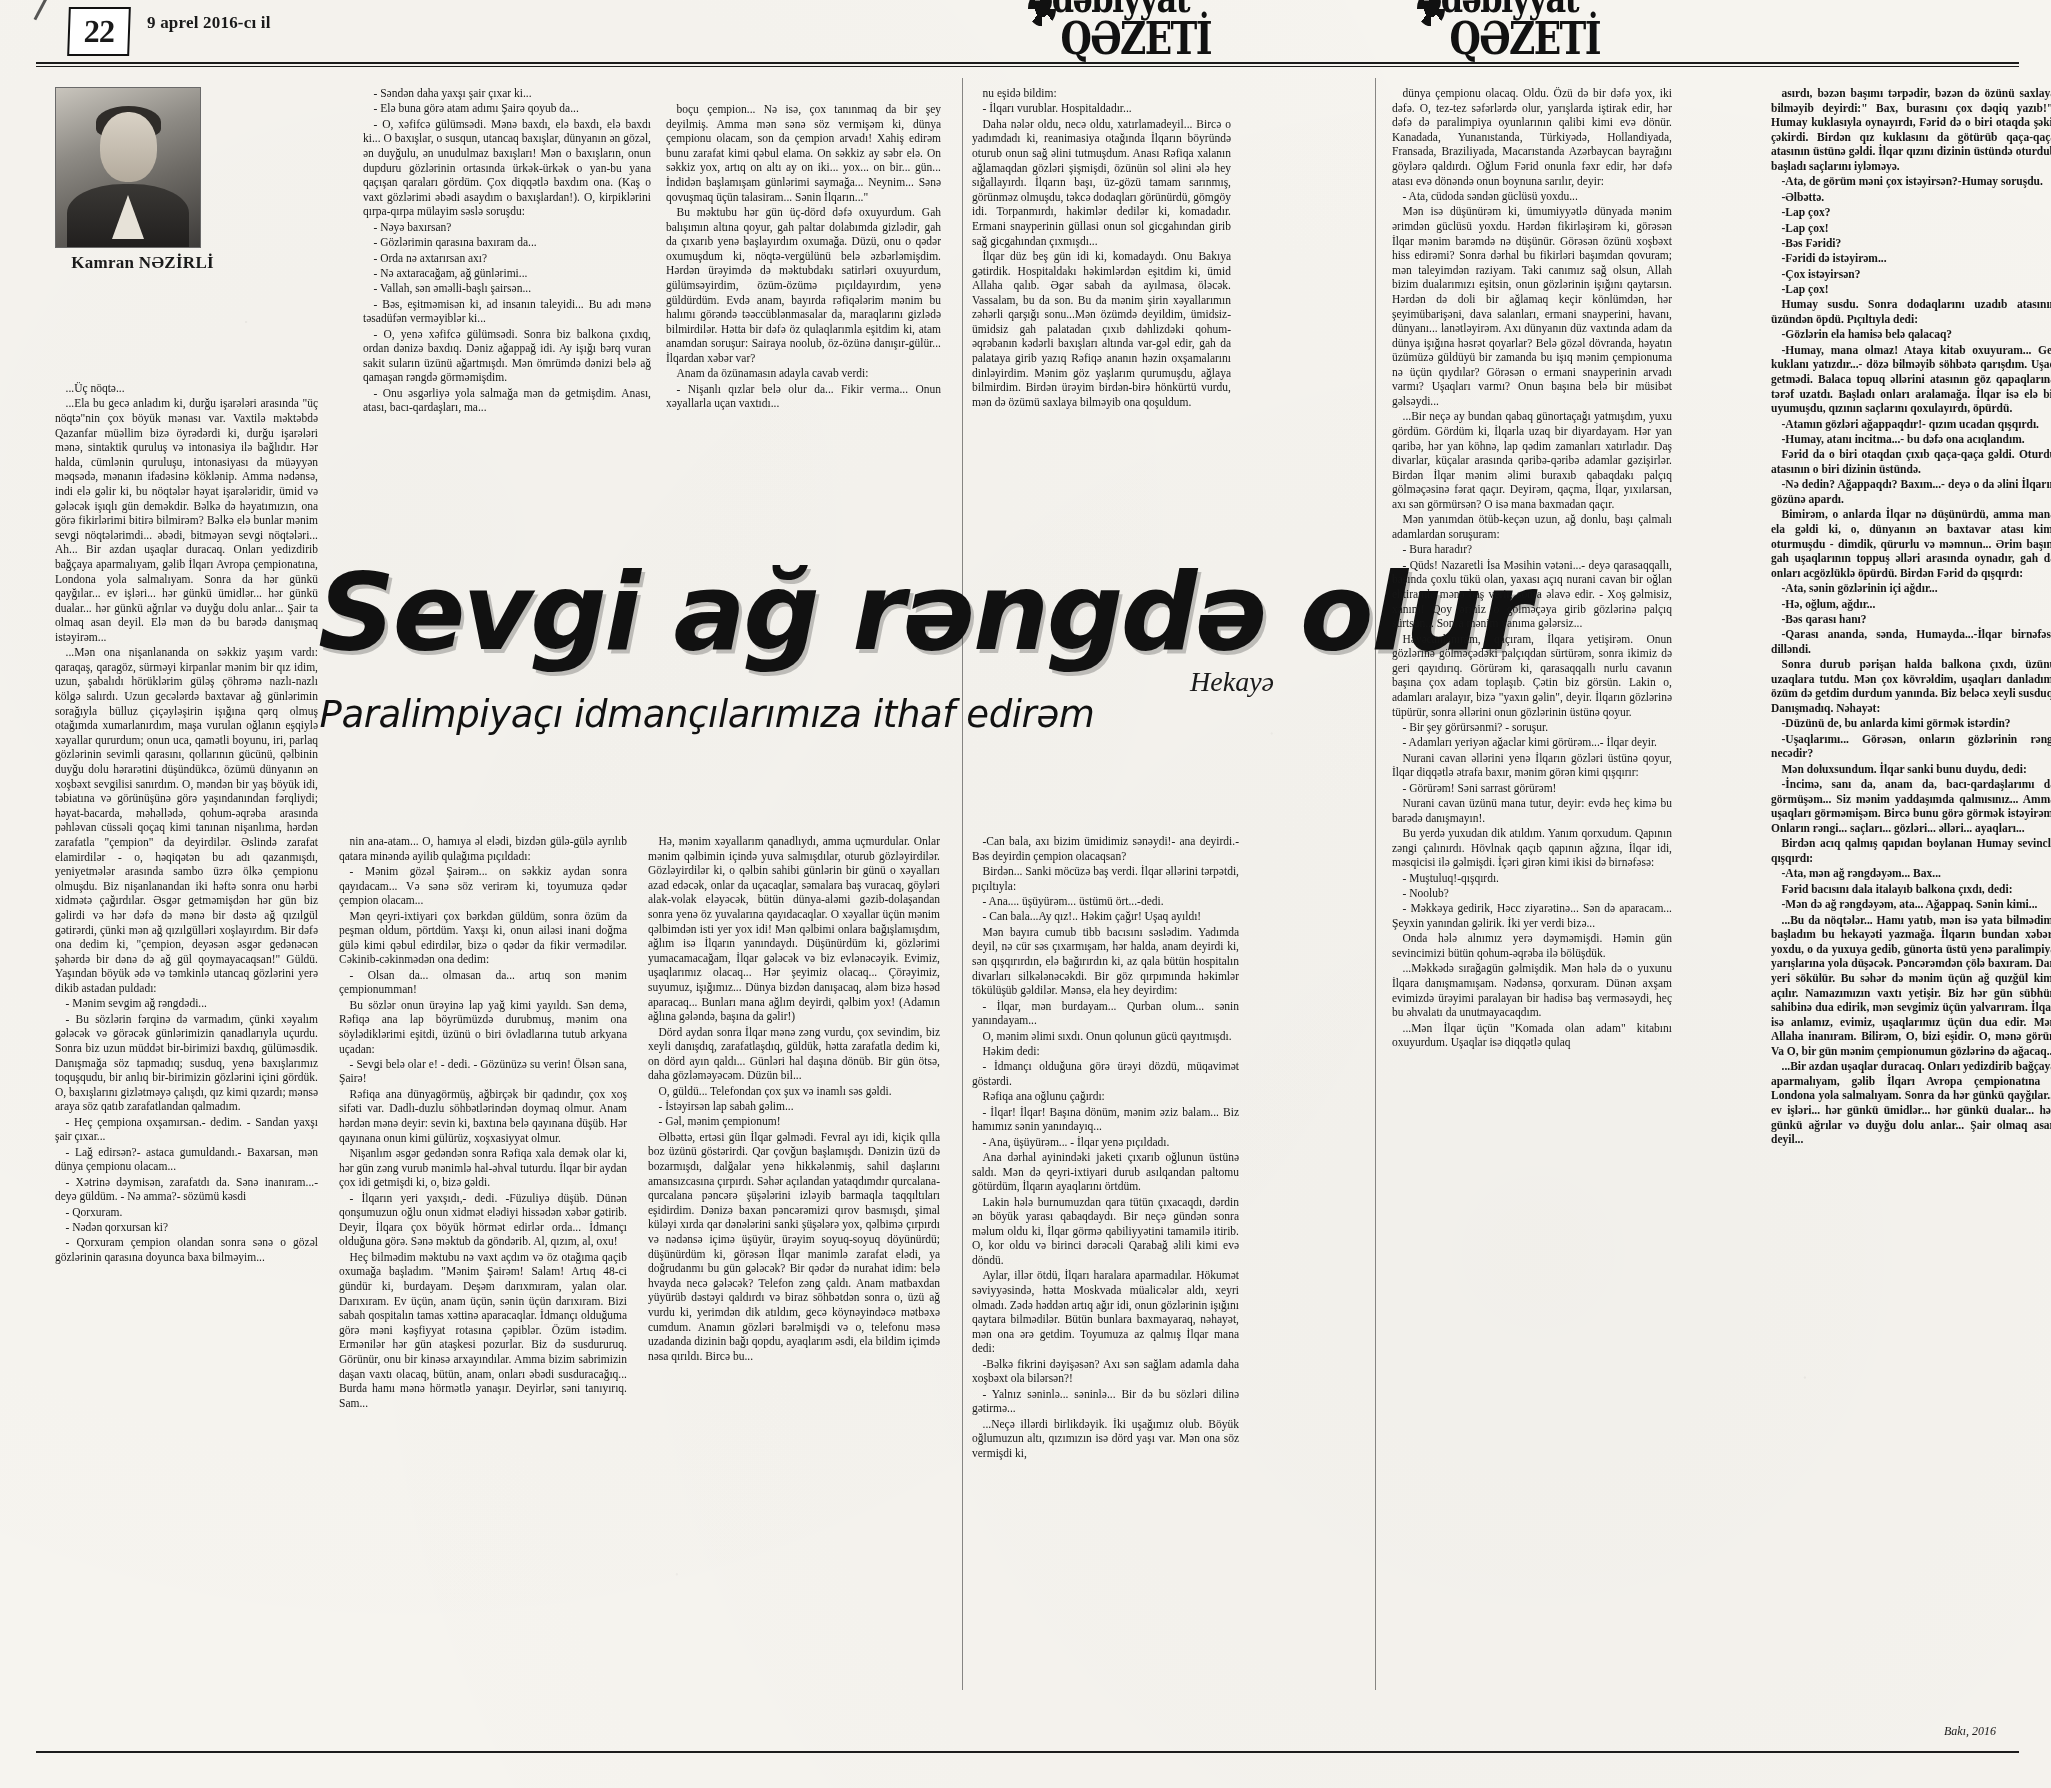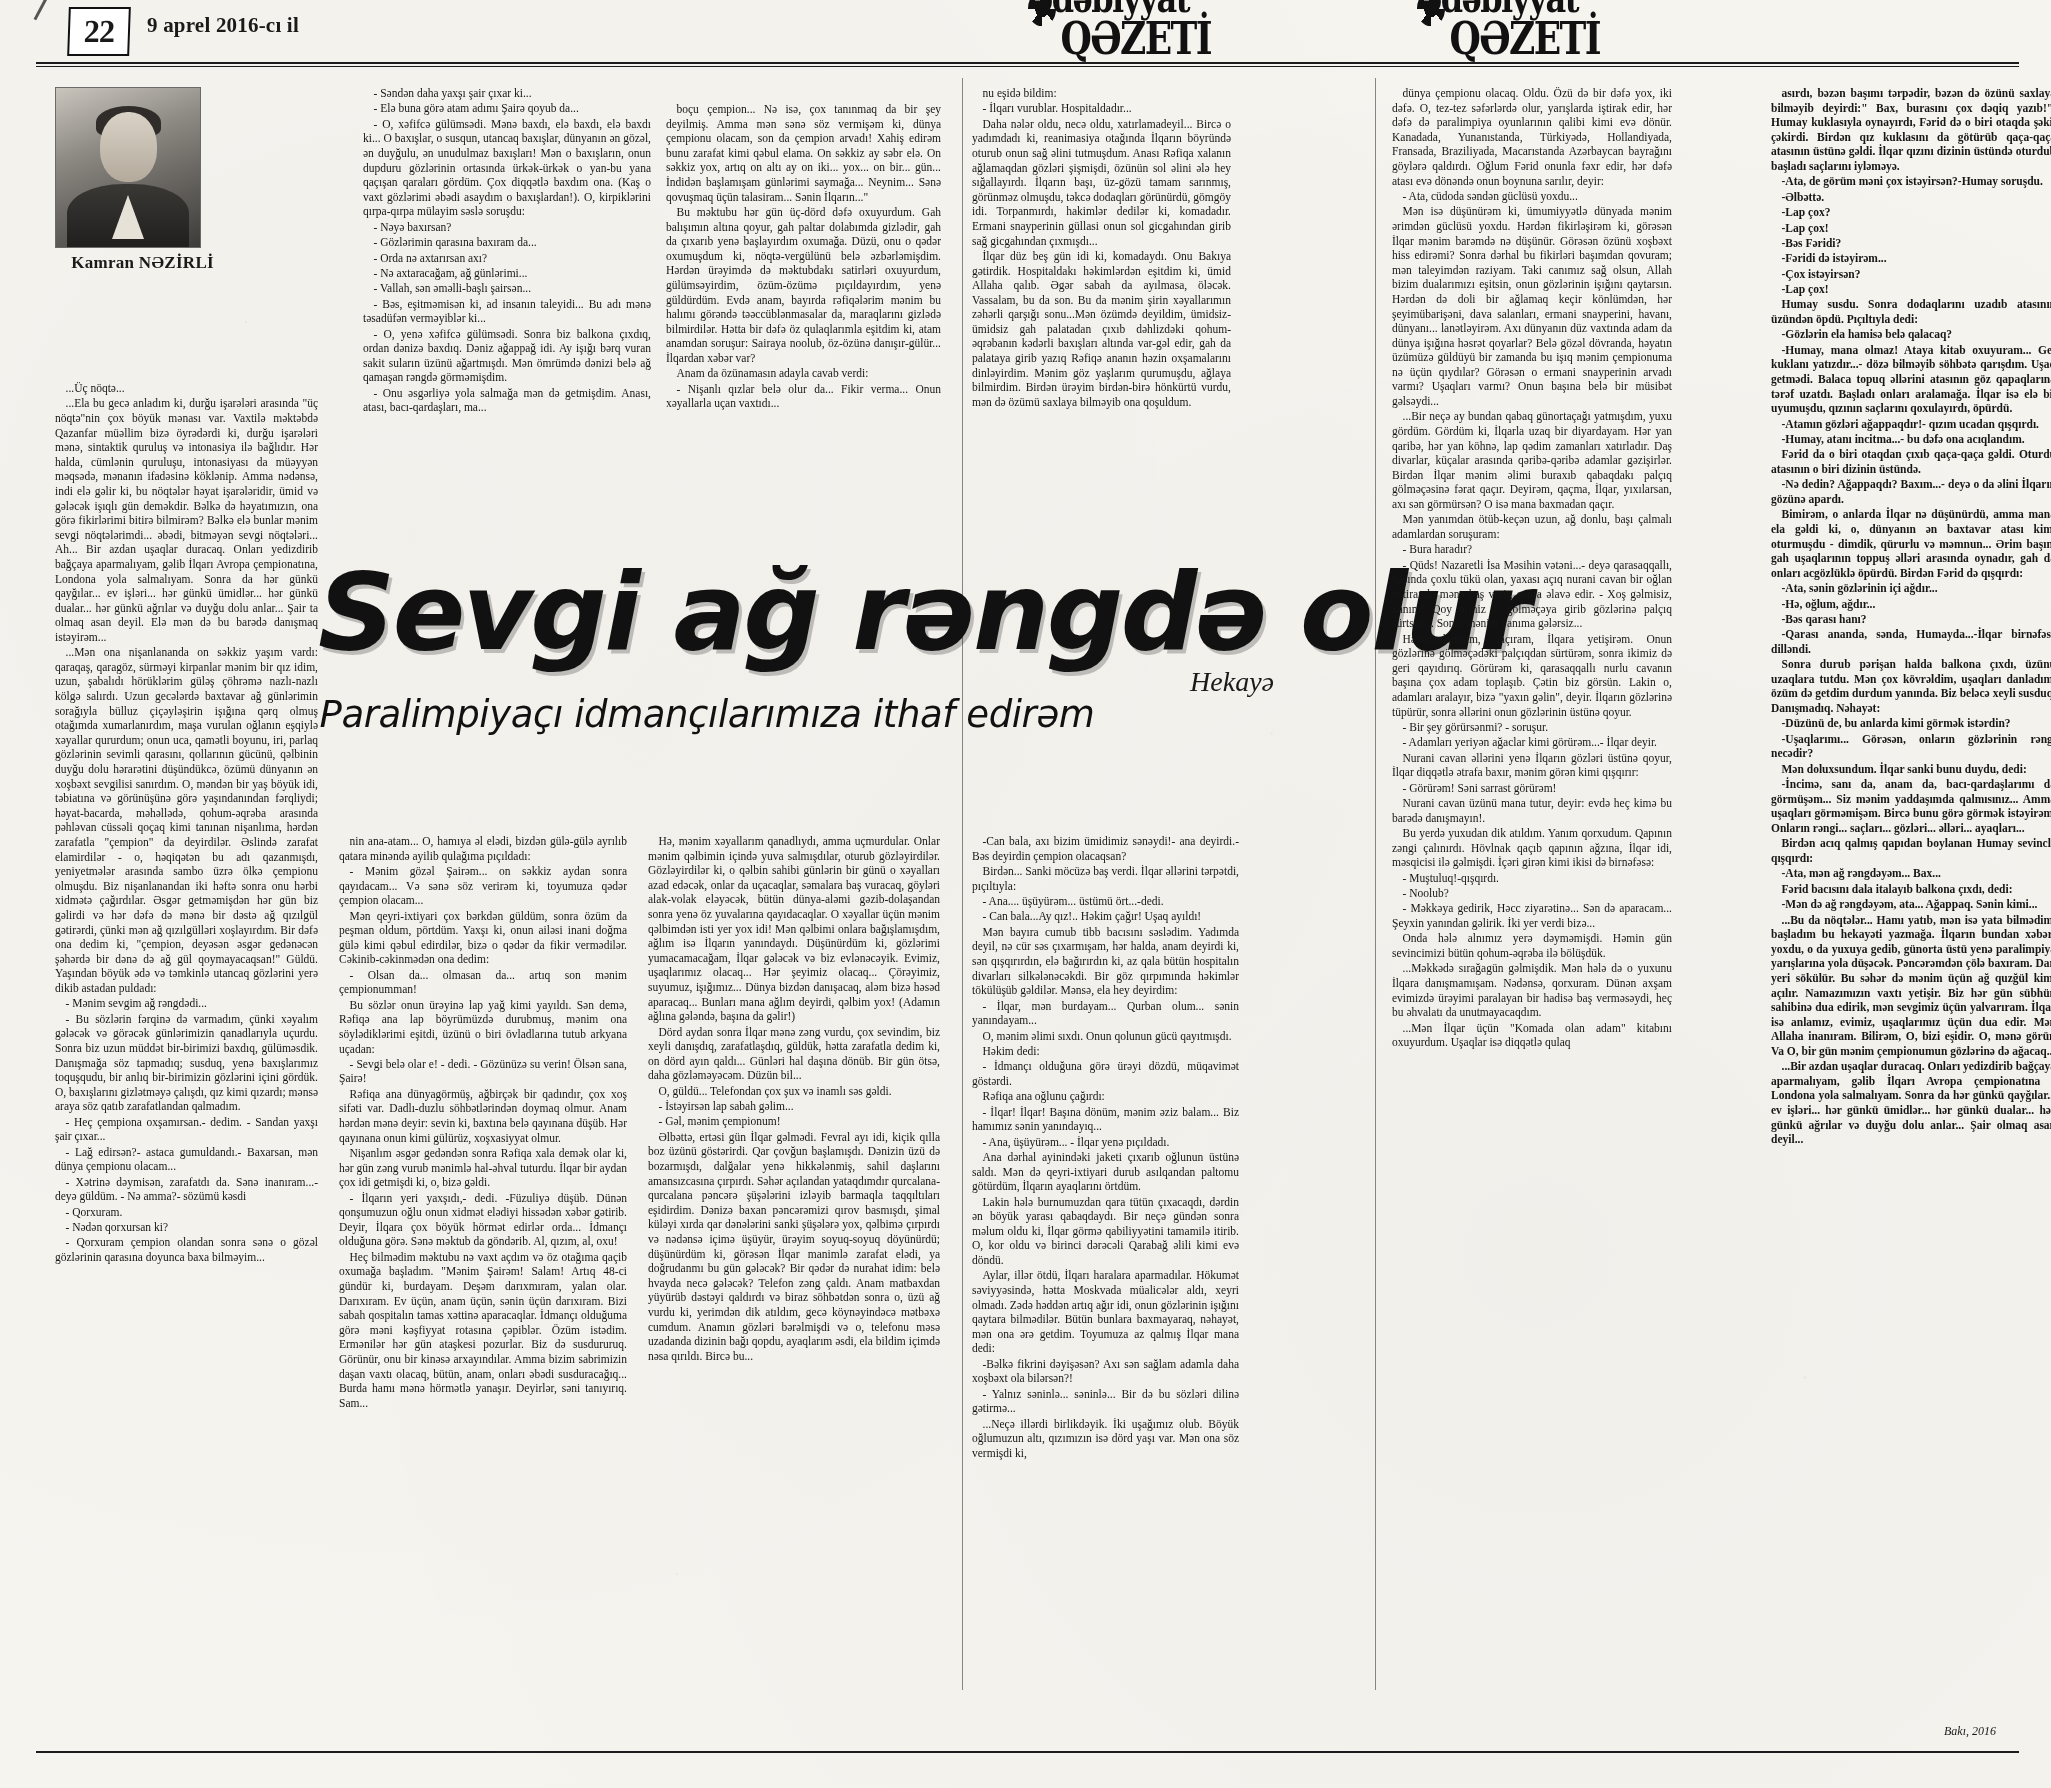--- a/index.html
+++ b/index.html
@@ -43,21 +43,21 @@
     font-family: "Liberation Serif", serif;
     font-weight: bold;
     font-size: 32px;
     letter-spacing: -0.8px;
     background: #fff;
     transform: skewX(-2deg);
   }
   .masthead-date {
     position: absolute;
     left: 147px; top: 13px;
-    font-size: 21px;
+    font-size: 17px;
     font-weight: bold;
     font-family: "Liberation Serif", serif;
     letter-spacing: 0.2px;
   }
   .corner-slash {
     position: absolute;
     left: 42px; top: -14.6px;
     width: 49px; height: 49px;
     border-left: 3.2px solid #222;
     transform: rotate(28deg);

